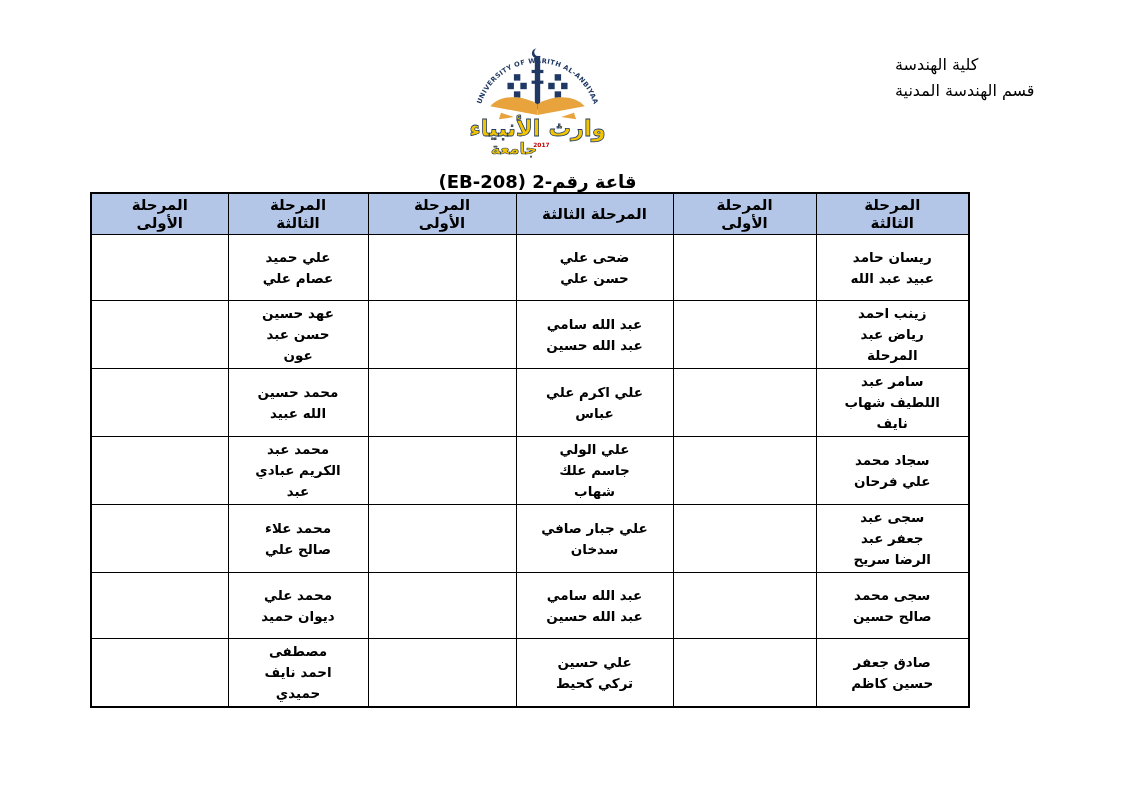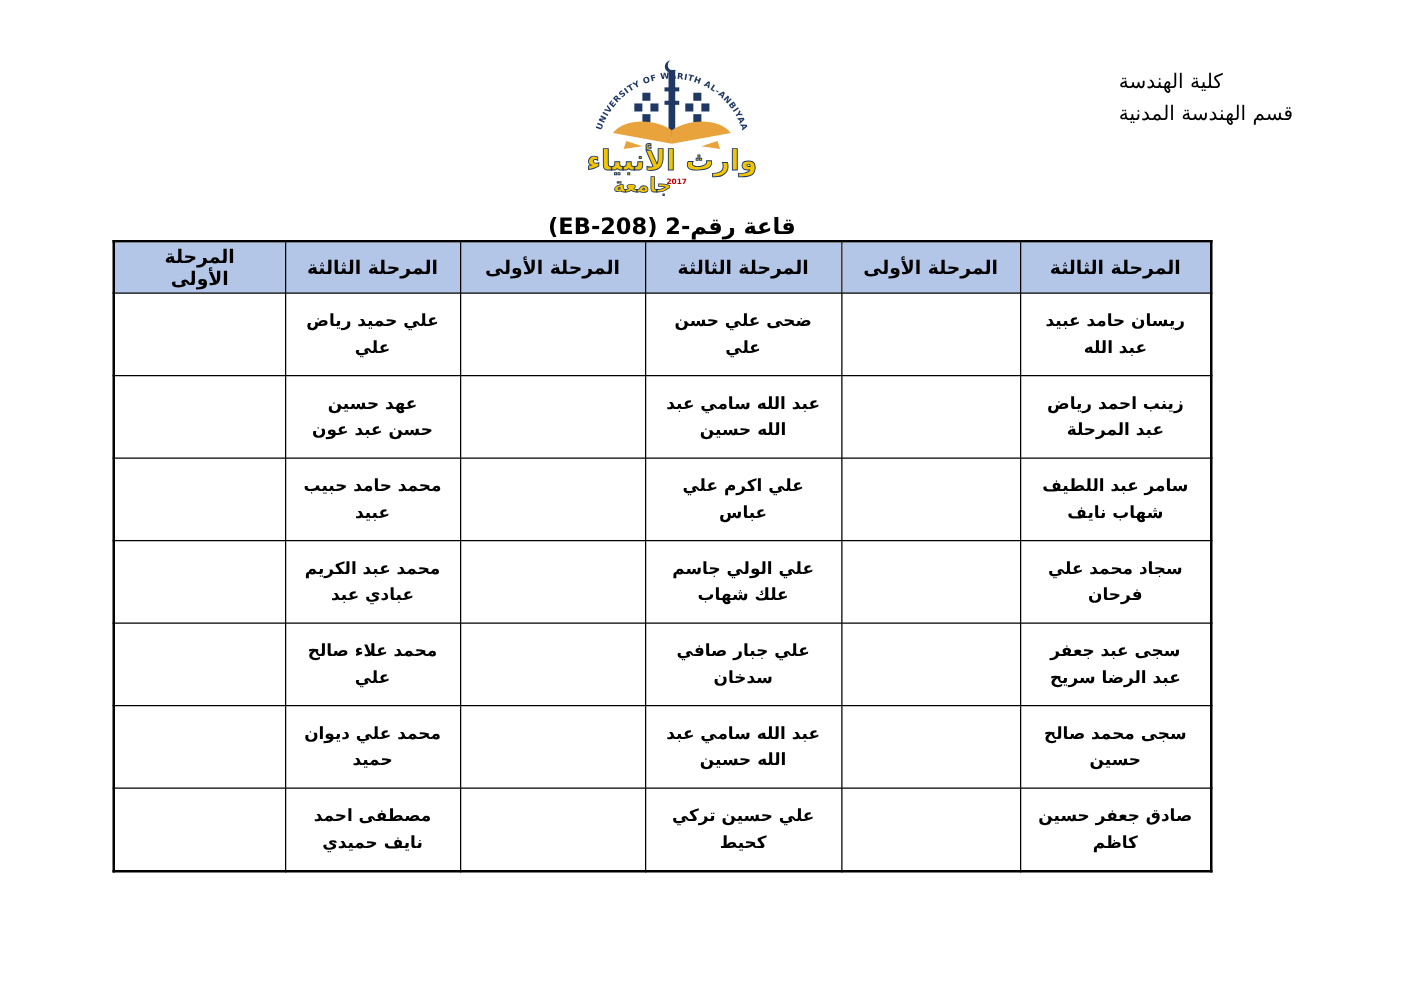--- a/index.html
+++ b/index.html
@@ -27,21 +27,21 @@
   .table-wrap{position:absolute;left:90px;top:192px;}
   table.seating{
     border-collapse:collapse;table-layout:fixed;width:878px;
     direction:rtl;
     border:2px solid #000;
   }
   table.seating th,table.seating td{
     border:1px solid #000;
     text-align:center;vertical-align:middle;
     font-weight:bold;
-    padding:2px 14px;
+    padding:2px 24px;
     overflow:hidden;
   }
   table.seating th{
     background:var(--header-bg,#b4c6e7);
     height:30px;font-size:15px;
   }
   table.seating td{
     height:61px;font-size:13.5px;line-height:21px;
   }
 </style>
@@ -117,37 +117,37 @@
         <th>المرحلة الثالثة</th>
         <th>المرحلة الأولى</th>
       </tr>
     </thead>
     <tbody>
       <tr>
         <td>ريسان حامد عبيد عبد الله</td>
         <td></td>
         <td>ضحى علي حسن علي</td>
         <td></td>
-        <td>علي حميد رياض علي</td>
+        <td>علي حميد عصام علي</td>
         <td></td>
       </tr>
       <tr>
         <td>زينب احمد رياض عبد المرحلة</td>
         <td></td>
         <td>عبد الله سامي عبد الله حسين</td>
         <td></td>
         <td>عهد حسين حسن عبد عون</td>
         <td></td>
       </tr>
       <tr>
         <td>سامر عبد اللطيف شهاب نايف</td>
         <td></td>
         <td>علي اكرم علي عباس</td>
         <td></td>
-        <td>محمد حامد حبيب عبيد</td>
+        <td>محمد حسين الله عبيد</td>
         <td></td>
       </tr>
       <tr>
         <td>سجاد محمد علي فرحان</td>
         <td></td>
         <td>علي الولي جاسم علك شهاب</td>
         <td></td>
         <td>محمد عبد الكريم عبادي عبد</td>
         <td></td>
       </tr>

